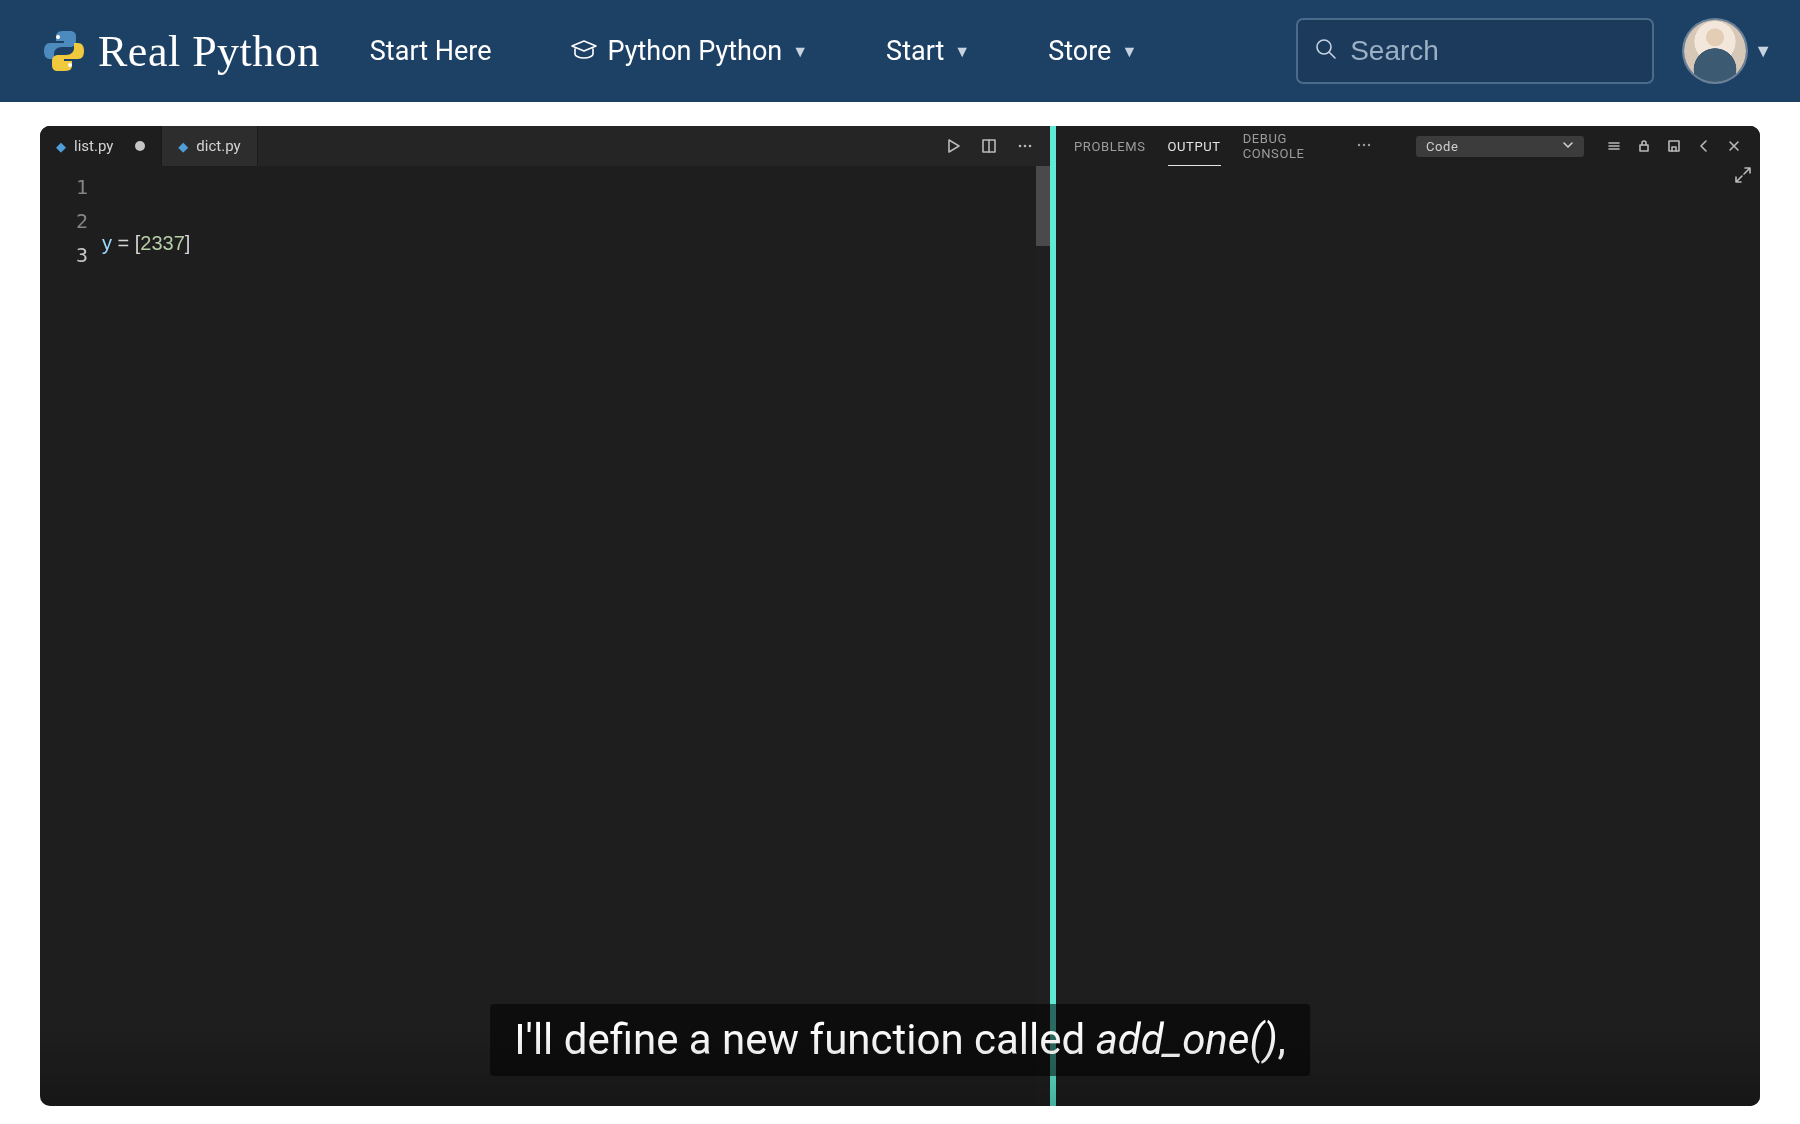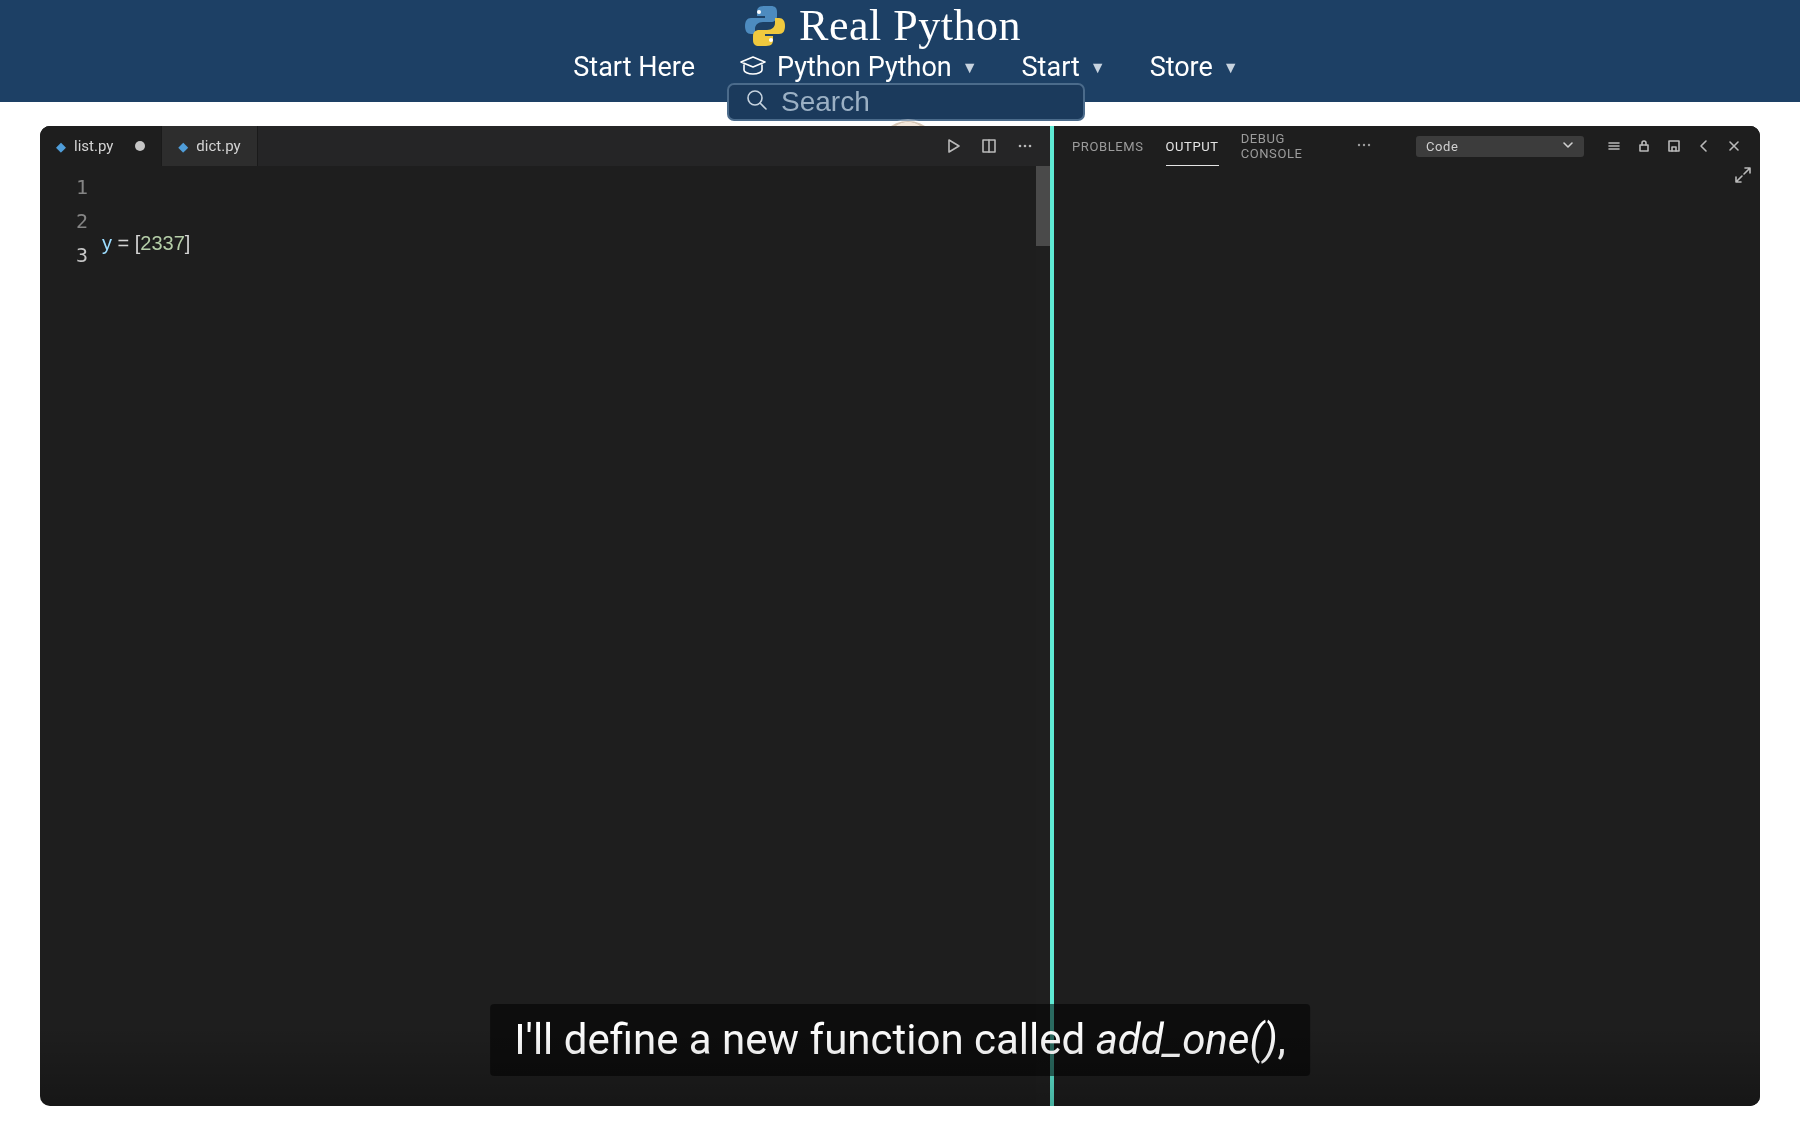--- a/index.html
+++ b/index.html
@@ -43,39 +43,38 @@
   }
 
   
   .site-nav {
     background: var(--nav-bg);
     height: 102px;
     display: flex;
     align-items: center;
     padding: 0 28px 0 40px;
     color: var(--nav-fg);
-    flex-direction: column;
   }
   .brand {
     display: flex;
     align-items: center;
     gap: 10px;
     margin-right: 50px;
   }
   .brand-logo svg { display: block; }
   .brand-text {
     font-family: "Brush Script MT", "Segoe Script", "Comic Sans MS", cursive;
     font-size: 44px;
     letter-spacing: 0.5px;
     color: #fff;
   }
   .nav-links {
     display: flex;
     align-items: center;
-    gap: 44px;
+    gap: 78px;
     font-size: 27px;
     color: var(--nav-fg);
   }
   .nav-item { display: inline-flex; align-items: center; gap: 10px; cursor: pointer; }
   .nav-item .caret { font-size: 16px; color: var(--nav-muted); }
   .grad-cap { color: var(--nav-fg); }
 
   .spacer { flex: 1 1 auto; }
 
   .search-wrap {
@@ -204,21 +203,21 @@
     position: relative;
   }
   .editor-scrollbar .thumb {
     position: absolute; top: 0; left: 0; right: 0; height: 80px;
     background: #4a4a4a;
   }
 
   
   .panel-area {
     flex: 1; min-width: 0;
-    border-left: 4px solid #5eead4;
+    border-left: 6px solid #5eead4;
     display: flex; flex-direction: column;
     background: var(--panel-bg);
     position: relative;
   }
   .panel-tabs {
     height: 40px; display: flex; align-items: center;
     gap: 22px; padding: 0 18px; font-size: 13px; letter-spacing: 0.6px;
     color: var(--panel-tab-fg);
     background: var(--panel-bg);
   }

